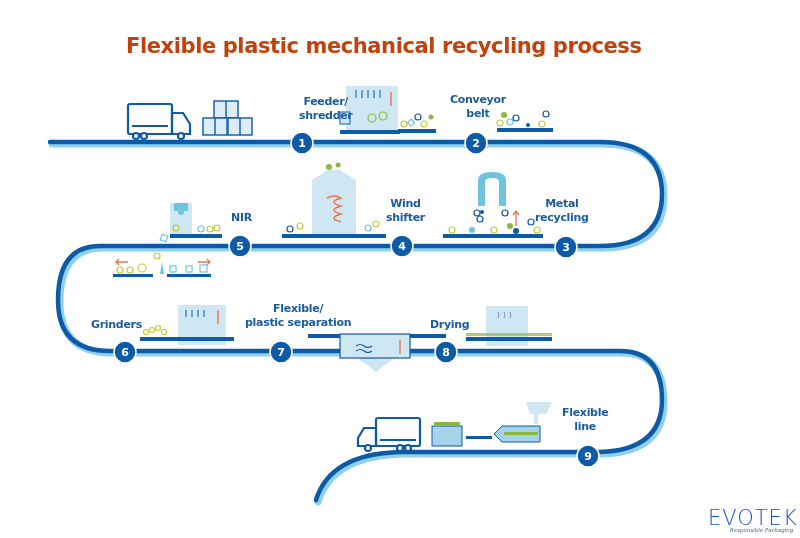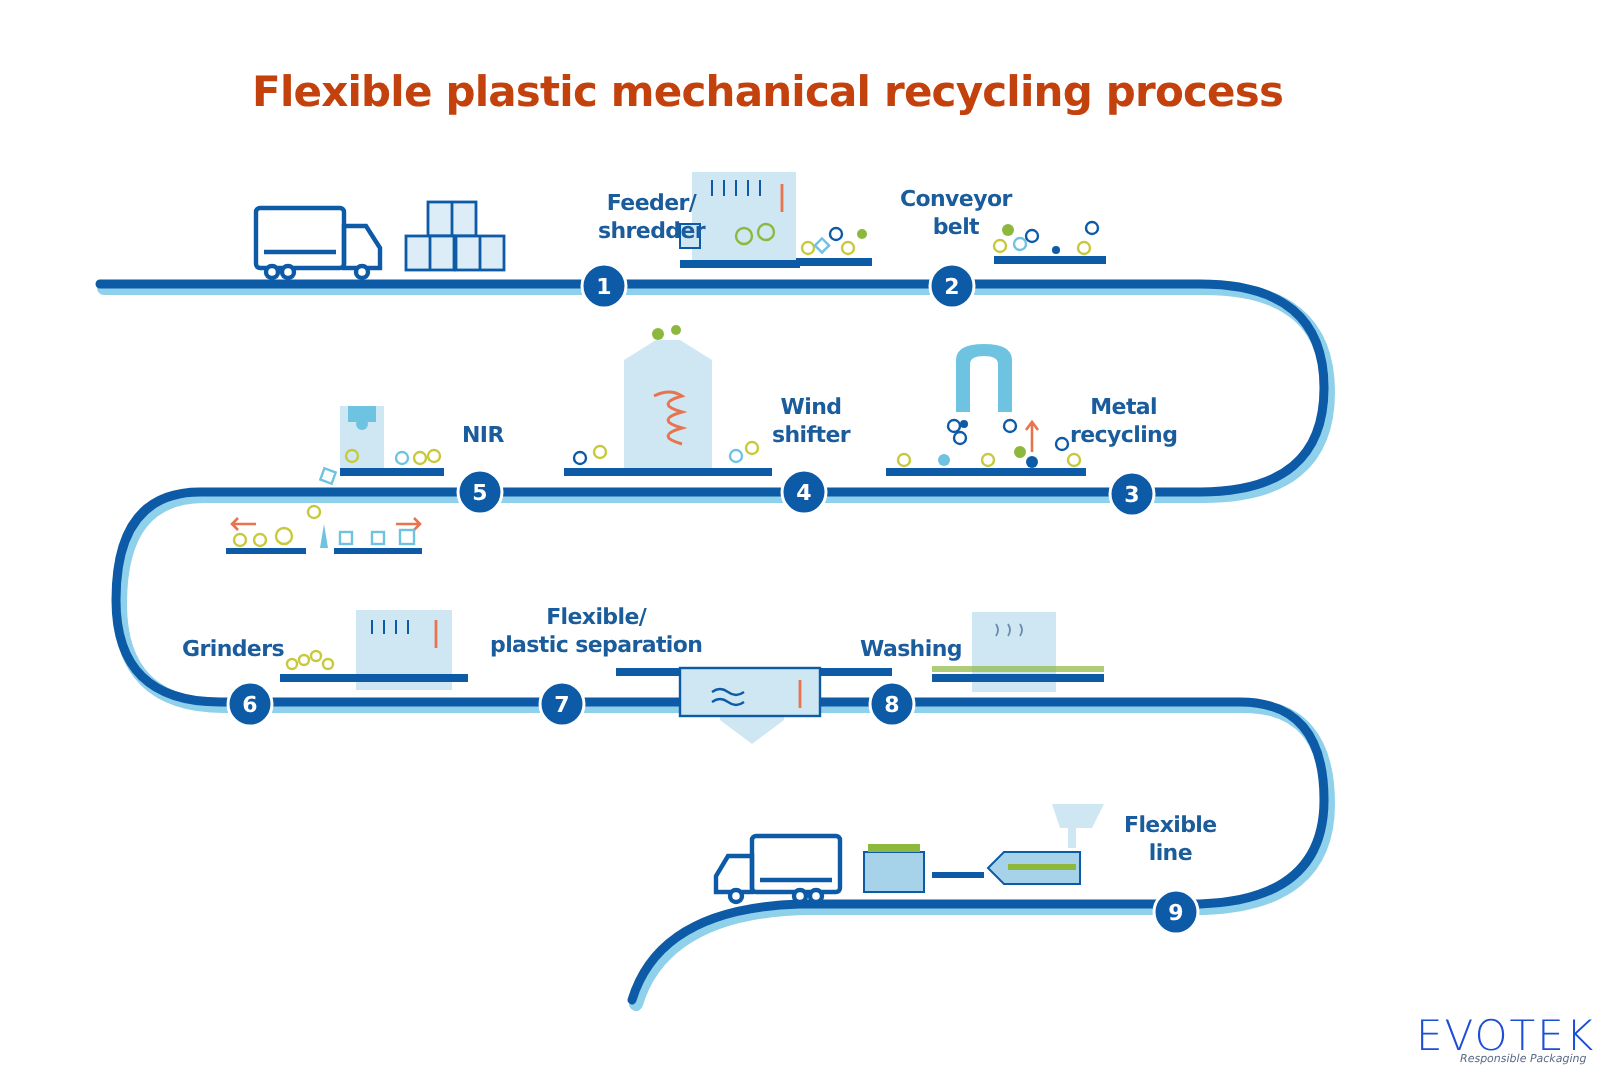--- a/index.html
+++ b/index.html
@@ -230,21 +230,21 @@
   <div>NIR</div>
 </div>
 <div class="lbl" style="left:91px; top:318px;">
   <div>Grinders</div>
 </div>
 <div class="lbl" style="left:245px; top:302px;">
   <div>Flexible/</div>
   <div>plastic separation</div>
 </div>
 <div class="lbl" style="left:430px; top:318px;">
-  <div>Washing</div>
+  <div>Drying</div>
 </div>
 <div class="lbl" style="left:562px; top:406px;">
   <div>Flexible</div>
   <div>line</div>
 </div>
 
 <div class="logo">EVOTEK</div>
 <div class="logo-sub">Responsible Packaging</div>
 
 </body></html>

